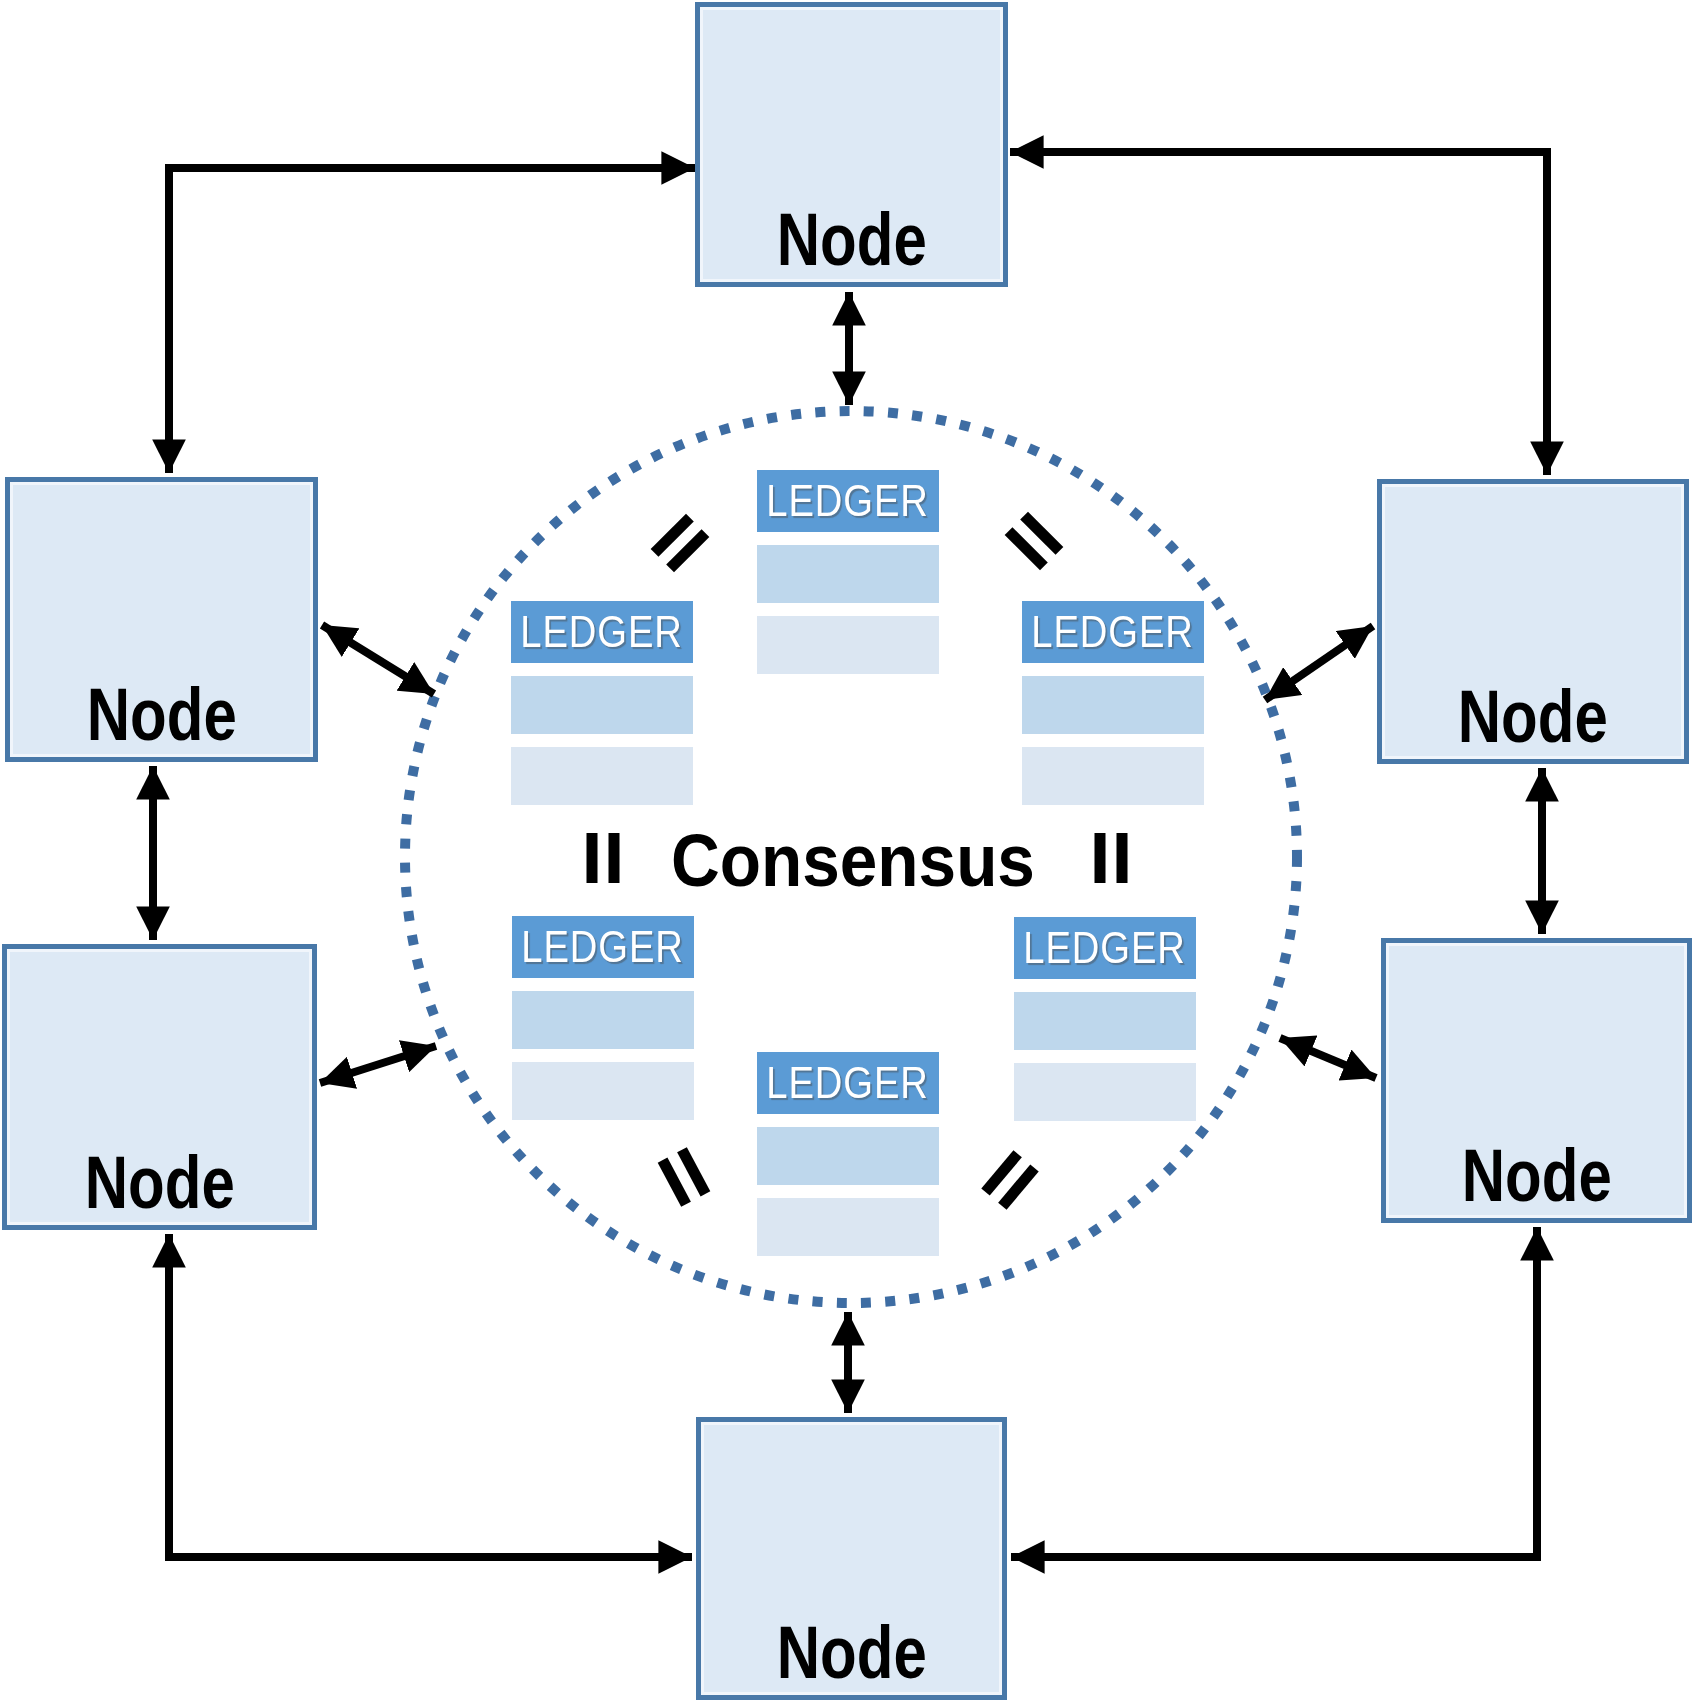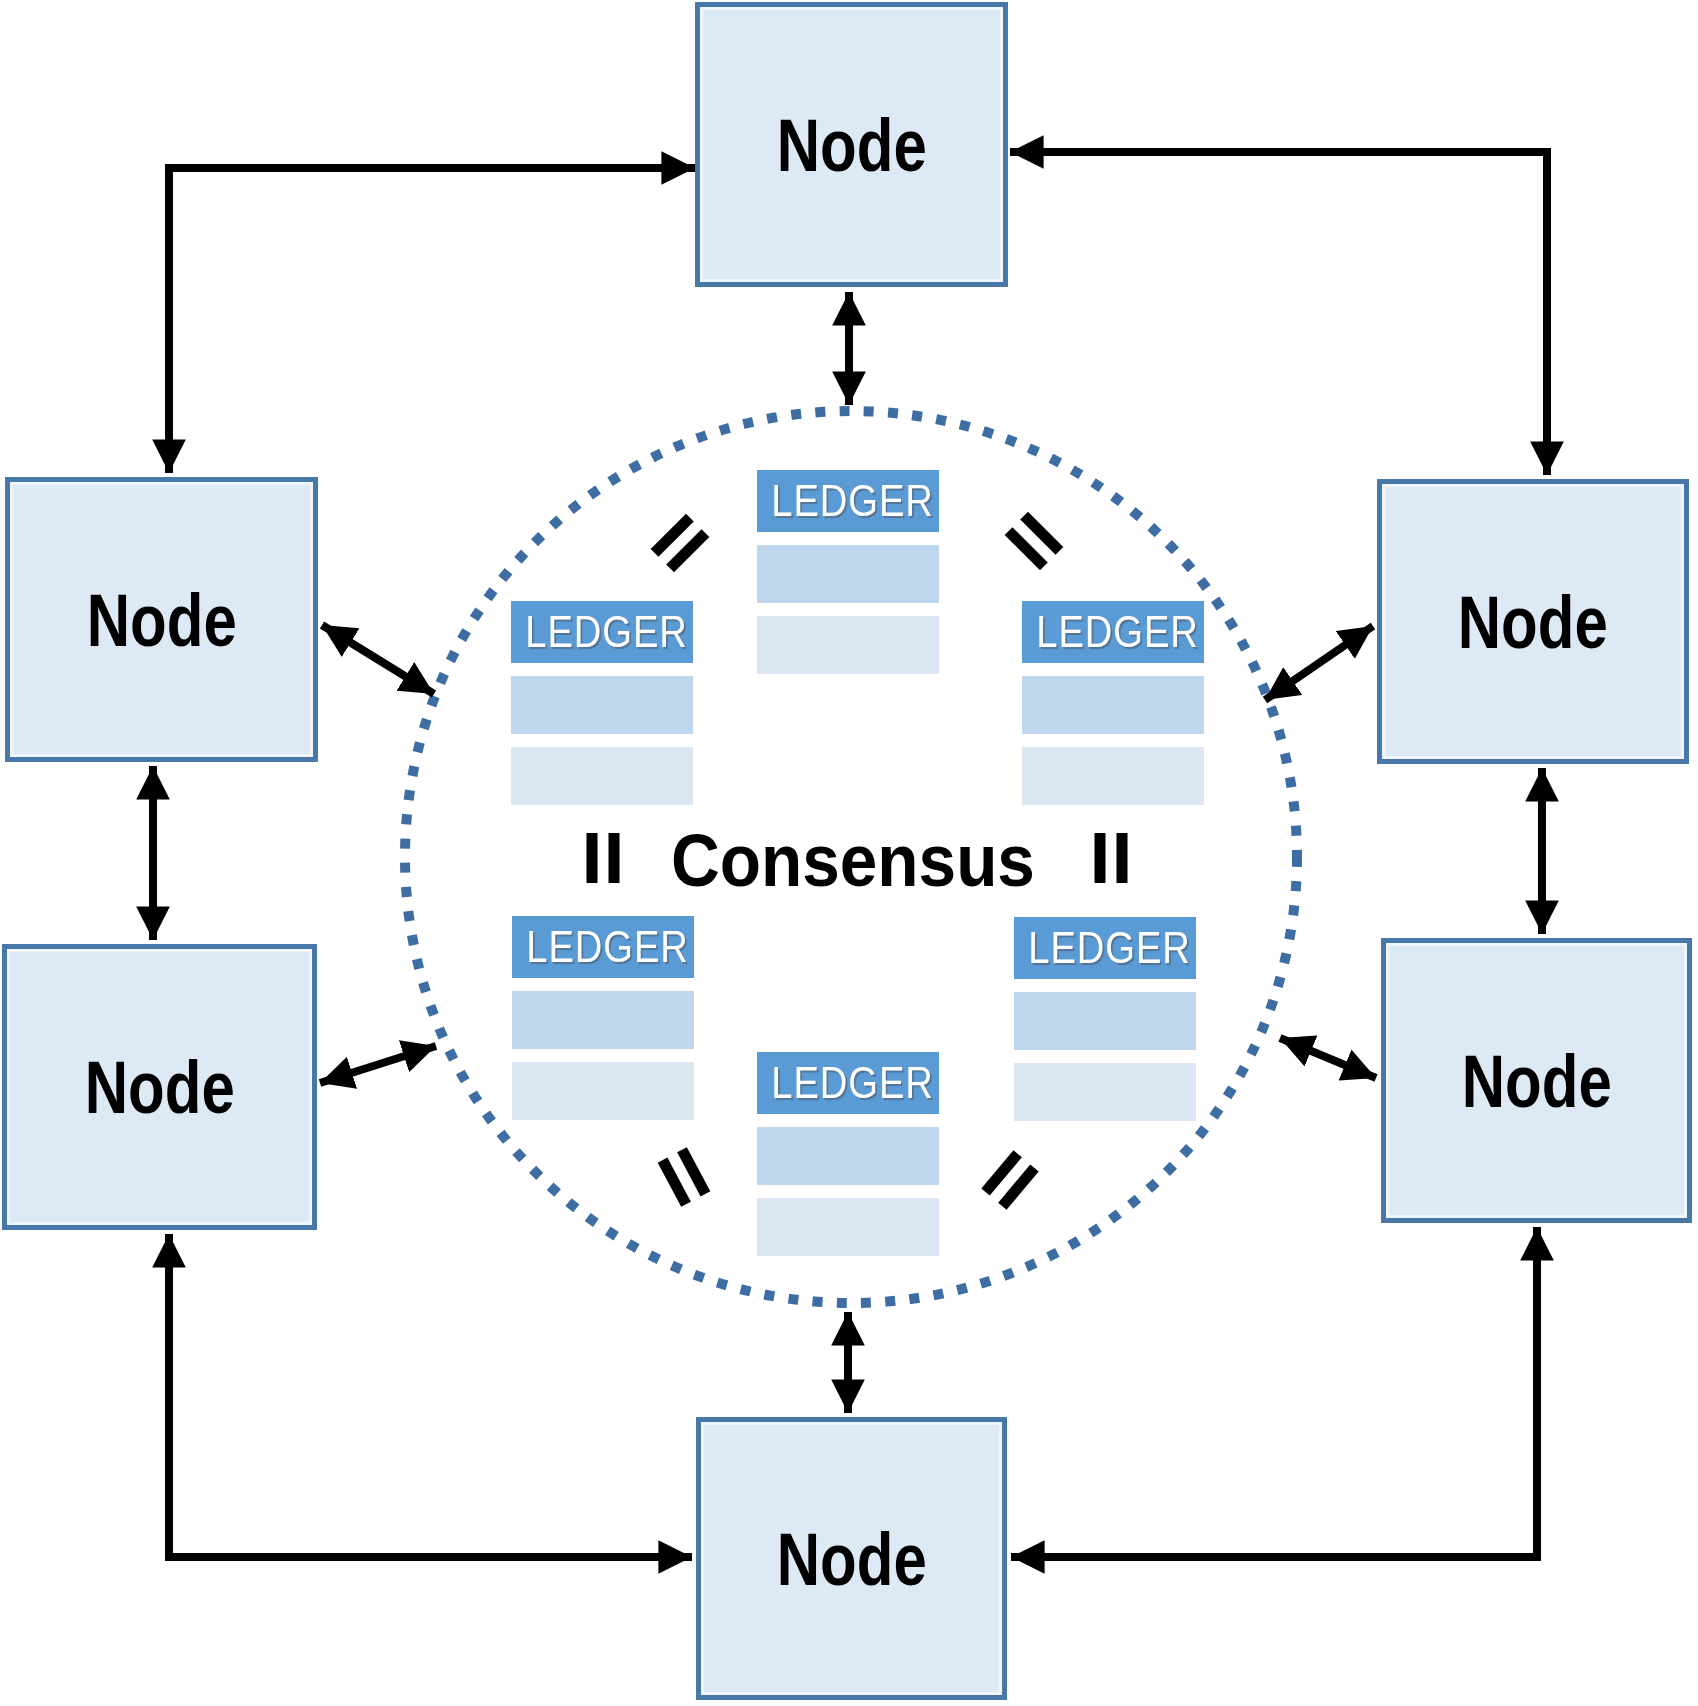--- a/index.html
+++ b/index.html
@@ -11,38 +11,38 @@
     overflow:hidden;
   }
   .arrow-layer{position:absolute;left:0;top:0;width:1698px;height:1706px;}
   
   .node{
     position:absolute;
     box-sizing:border-box;
     background:#dde9f5;
     border:5px solid #4878a8;
     box-shadow:inset 0 0 0 3px rgba(255,255,255,0.55);
-    display:flex;align-items:center;justify-content:center;
+    display:flex;align-items:flex-end;justify-content:center;
   }
   .node-label{
     font-size:75px;font-weight:bold;color:#000;
     transform:scaleX(0.8);
     white-space:nowrap;
   }
   .node-top{left:695px;top:2px;width:313px;height:285px;}
   .node-upper-left{left:5px;top:477px;width:313px;height:285px;}
   .node-upper-right{left:1377px;top:479px;width:312px;height:285px;}
   .node-lower-left{left:2px;top:944px;width:315px;height:286px;}
   .node-lower-right{left:1381px;top:938px;width:311px;height:285px;}
   .node-bottom{left:696px;top:1417px;width:311px;height:283px;}
   
   .ledger{position:absolute;width:182px;}
   .ledger-header{
     height:62px;background:#5b9bd5;
-    display:flex;align-items:center;justify-content:flex-start;
+    display:flex;align-items:center;justify-content:center;
   }
   .ledger-header span{
     color:#ffffff;font-size:45px;letter-spacing:1px;
     transform:scaleX(0.85);
     text-shadow:2px 2px 1px rgba(70,70,70,0.45);
     white-space:nowrap;
   }
   .ledger-row{height:58px;margin-top:13px;}
   .row-a{background:#bed7ec;}
   .row-b{background:#dbe6f2;}

